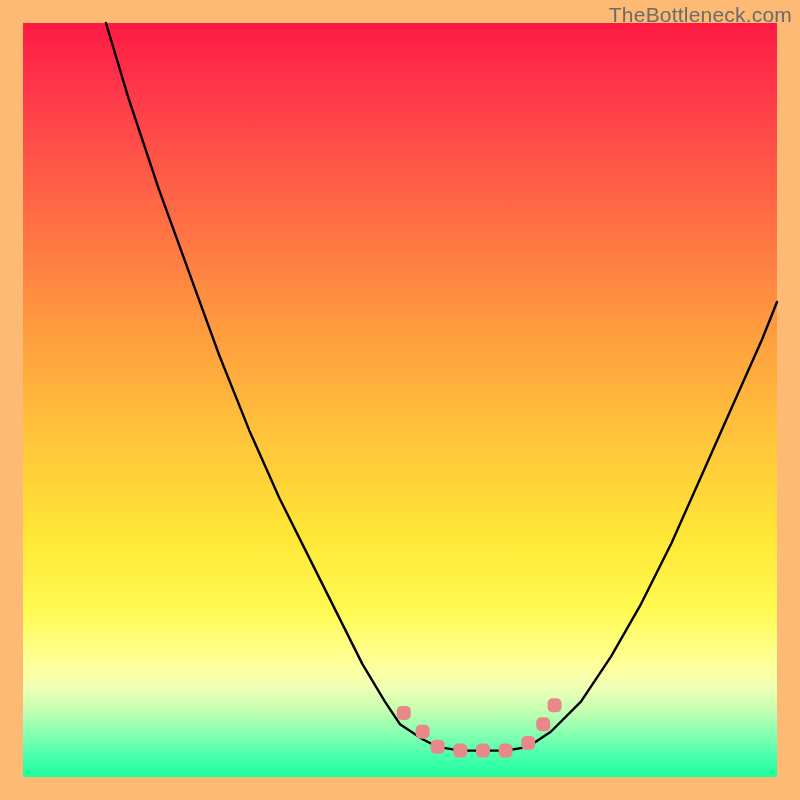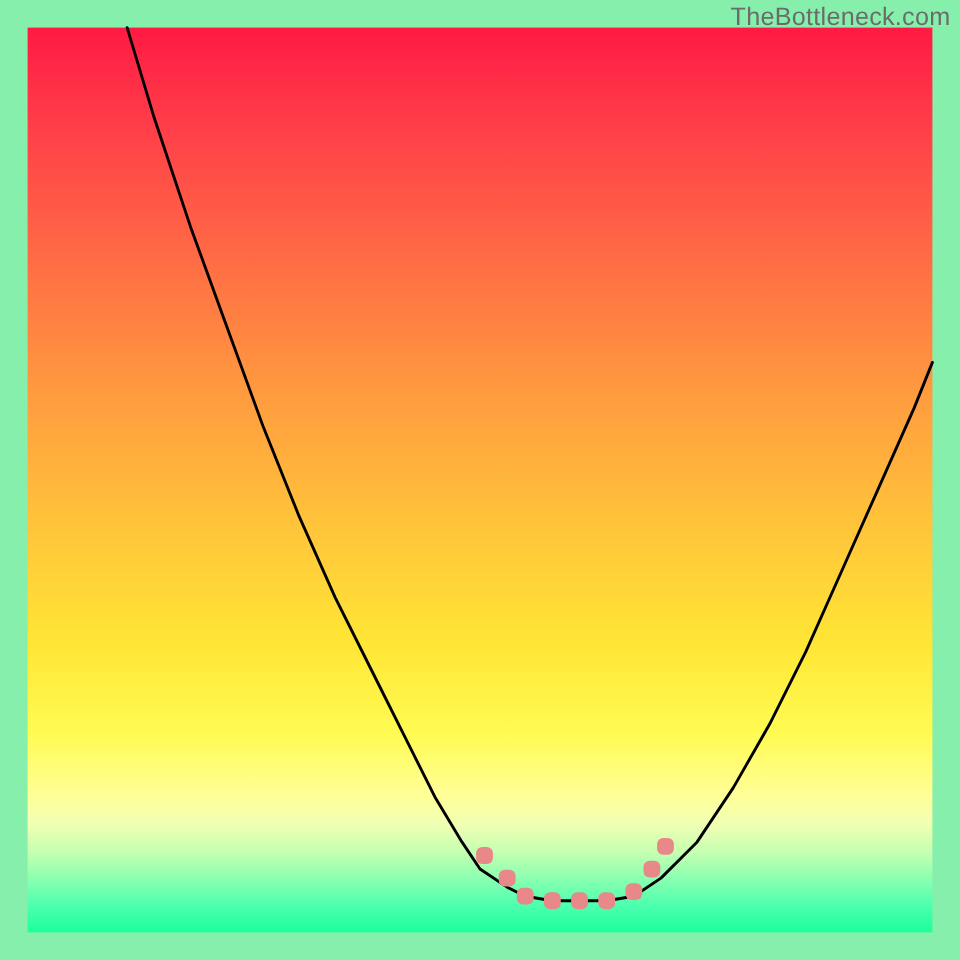--- a/index.html
+++ b/index.html
@@ -8,21 +8,21 @@
     width: 800px;
     height: 800px;
     overflow: hidden;
     background: #000;
     font-family: Arial, Helvetica, sans-serif;
   }
   .frame {
     position: relative;
     width: 800px;
     height: 800px;
-    background: #86efac;
+    background: #fdba74;
   }
   .plot-area {
     position: absolute;
     left: 23px;
     top: 23px;
     width: 754px;
     height: 754px;
     
     background: linear-gradient(to bottom,
       #ff1a44 0%,

